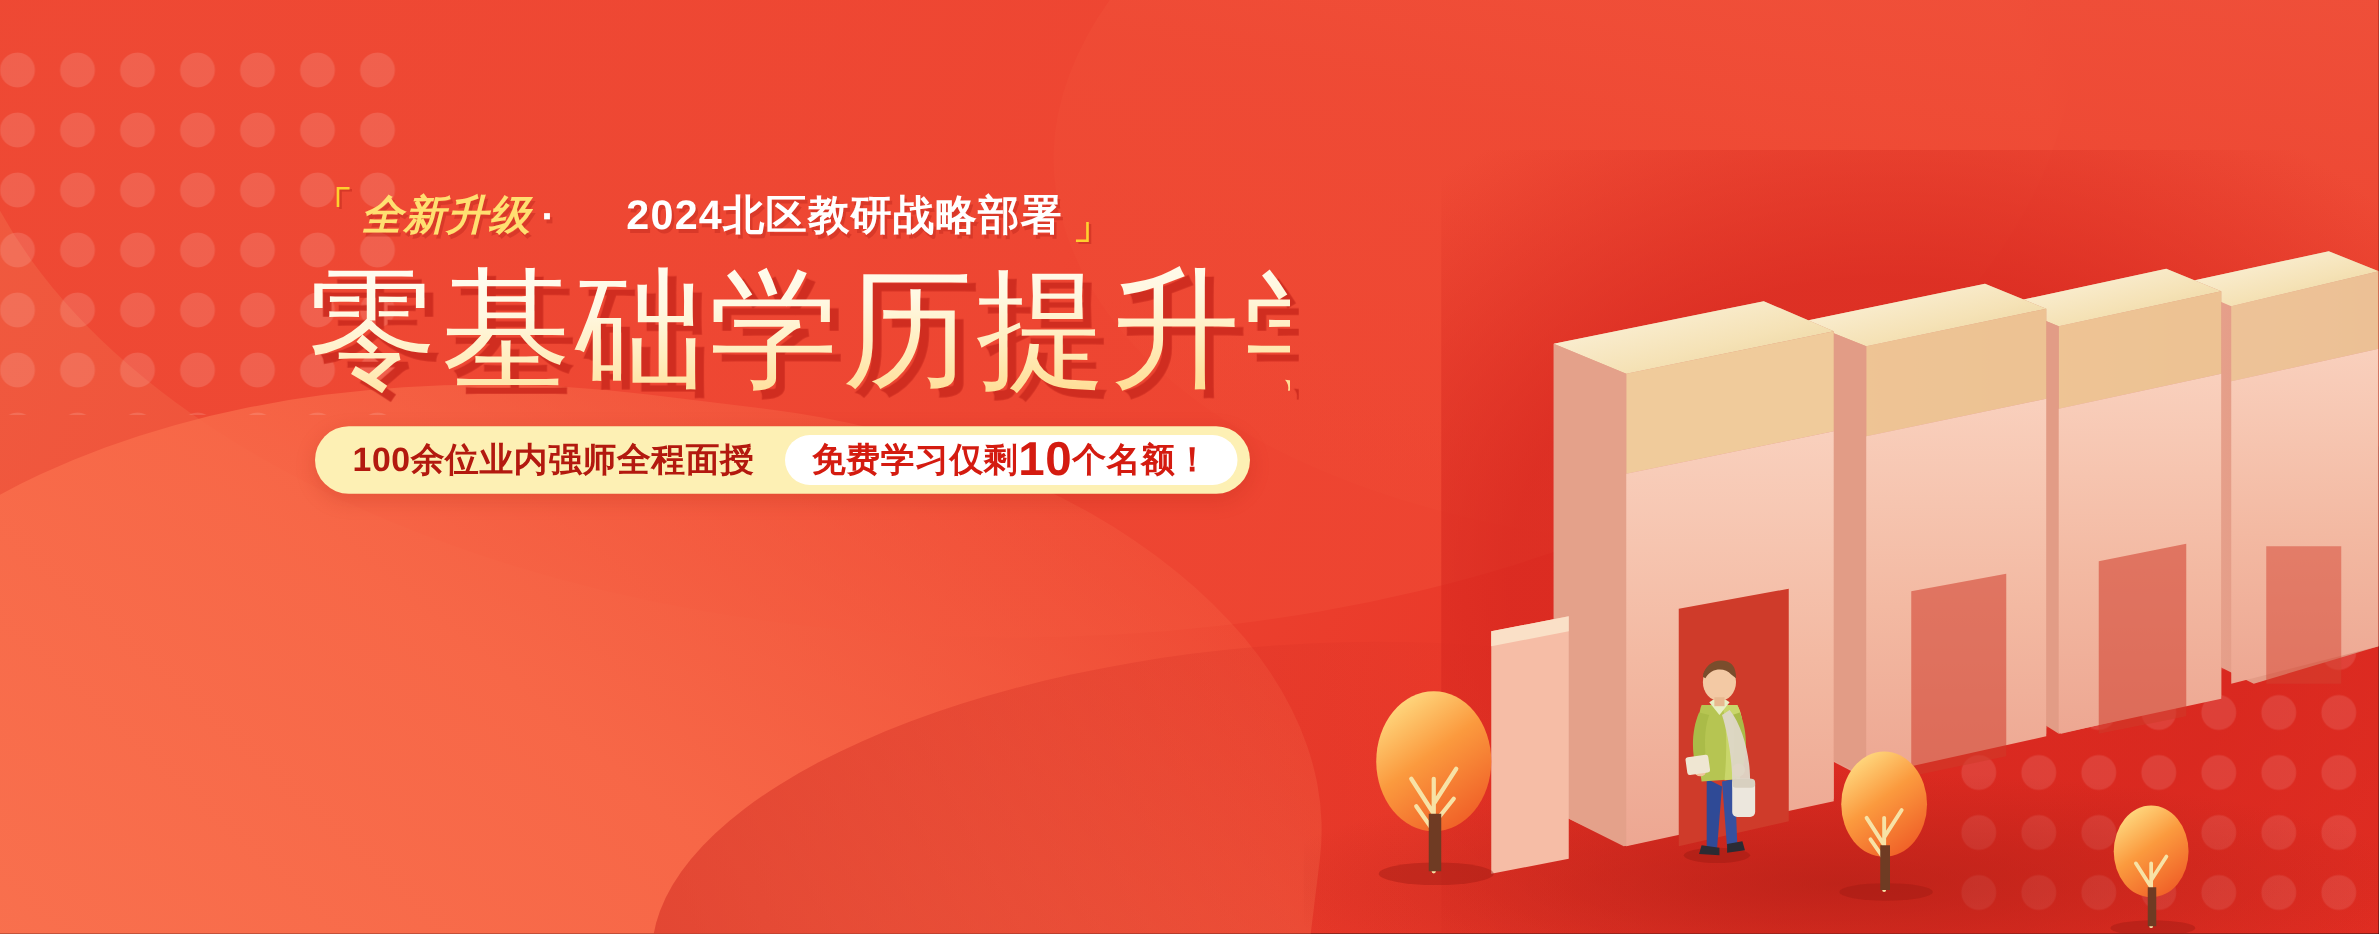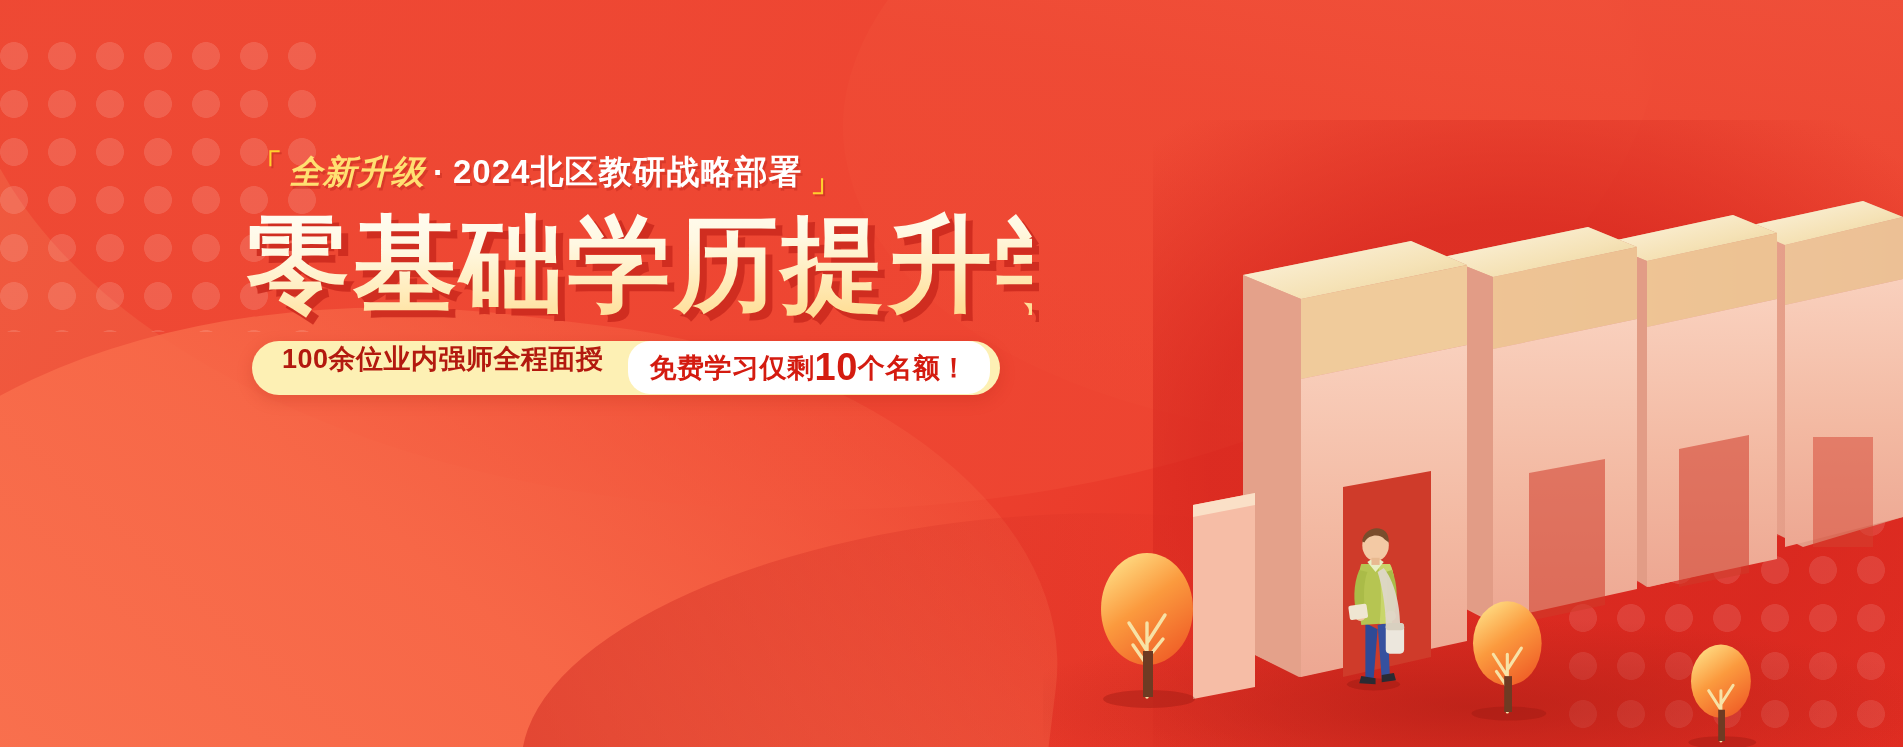--- a/index.html
+++ b/index.html
@@ -99,59 +99,59 @@
     font-size:30px;
     font-weight:bold;
     line-height:1;
     position:relative;
     text-shadow:2px 2px 0 rgba(190,40,28,.5);
   }
   .bracket.l{margin-right:6px;top:-8px;}
   .bracket.r{margin-left:8px;top:8px;}
   .sub-gold{color:#ffe071;font-style:italic;}
   .sub-dot{color:#ffffff;margin:0 8px;}
-  .sub-white{color:#ffffff;}
+  .sub-white{color:#ffffff;margin-left:48px;}
 
   .title{
     font-size:104px;
-    font-weight:bold;
+    font-weight:normal;
     line-height:1.06;
     letter-spacing:3px;
     white-space:nowrap;
     margin:0 0 22px -6px;
     background:linear-gradient(178deg,#fffdf4 0%,#fff8e2 34%,#ffedbe 62%,#ffd98a 100%);
     -webkit-background-clip:text;
     background-clip:text;
     color:transparent;
     -webkit-text-fill-color:transparent;
     filter:drop-shadow(7px 7px 0 rgba(206,44,32,.95));
   }
 
   
   .pill{
     display:inline-flex;
-    align-items:flex-start;
+    align-items:center;
     height:54px;
     background:#fdf0b4;
     border-radius:27px;
     padding:0 10px 0 30px;
     box-shadow:0 5px 16px rgba(170,30,20,.22);
     white-space:nowrap;
   }
   .pill-left{
     color:#b3190f;
     font-size:27px;
     font-weight:bold;
     letter-spacing:.5px;
     padding-right:24px;
   }
   .pill-right{
     display:inline-flex;
     align-items:center;
-    height:53px;
+    height:40px;
     background:#ffffff;
     border-radius:22px;
     padding:0 22px;
     color:#d41b10;
     font-size:27px;
     font-weight:bold;
     letter-spacing:.5px;
   }
   .pill-right .num{font-size:38px;}
 

